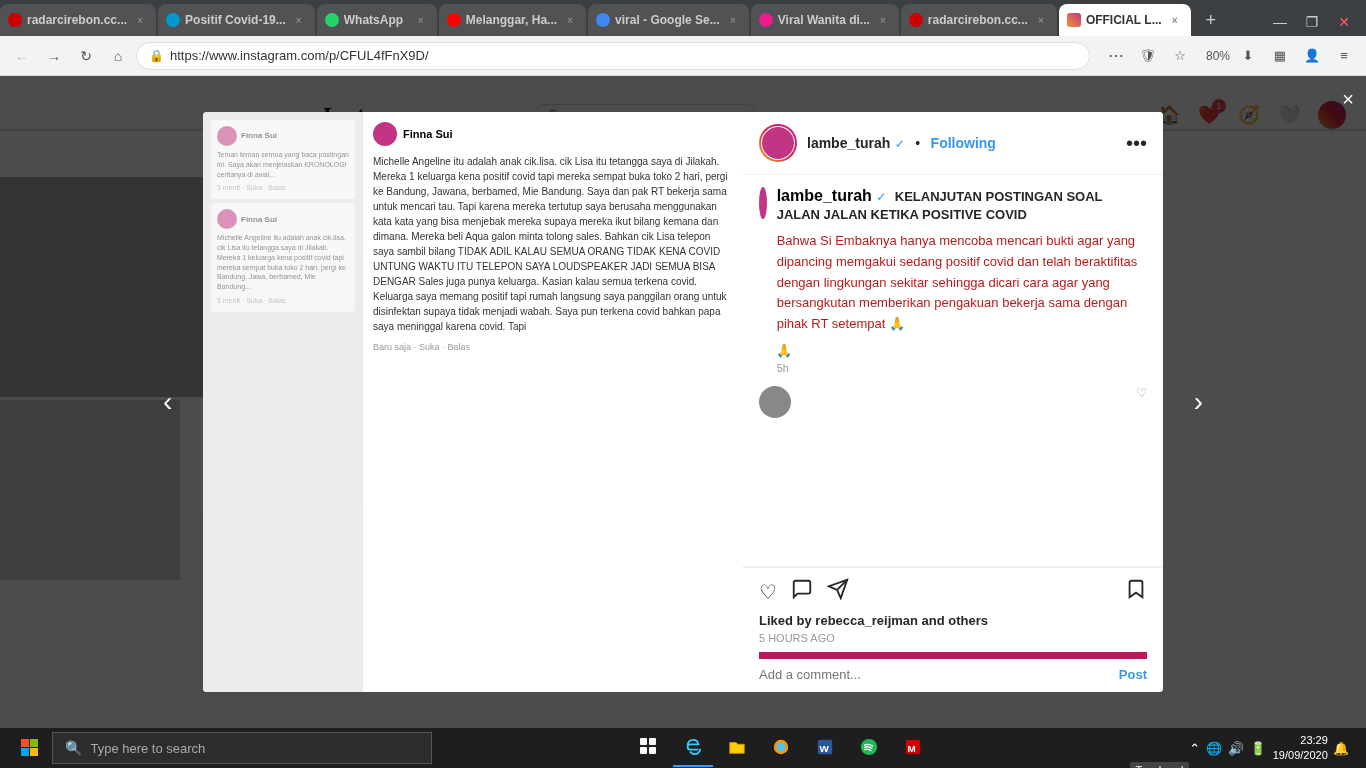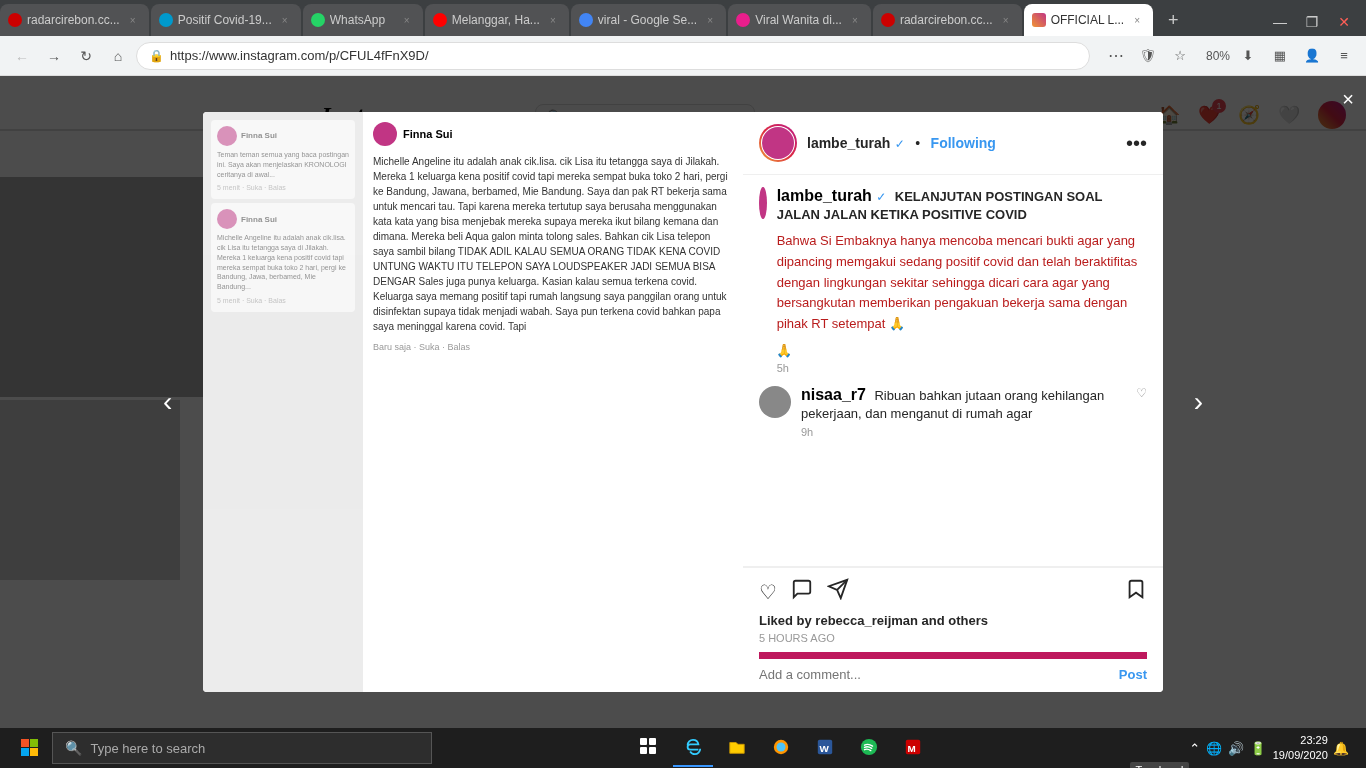--- a/index.html
+++ b/index.html
@@ -3,21 +3,21 @@
   <meta charset="utf-8">
   <style>
     * { margin: 0; padding: 0; box-sizing: border-box; }
     body { width: 1366px; height: 768px; overflow: hidden; font-family: 'Segoe UI', Arial, sans-serif; background: #fff; }
 
     
     .browser { width: 1366px; height: 768px; display: flex; flex-direction: column; background: #202124; }
 
     
     .tab-bar { height: 36px; background: #3c3f41; display: flex; align-items: flex-end; padding-left: 0; }
-    .tab { height: 32px; min-width: 120px; max-width: 200px; background: #515254; display: flex; align-items: center; padding: 0 8px; font-size: 12px; color: #ccc; border-radius: 8px 8px 0 0; margin-right: 2px; gap: 5px; cursor: pointer; position: relative; overflow: hidden; white-space: nowrap; }
+    .tab { height: 32px; min-width: 120px; max-width: 200px; background: #515254; display: flex; align-items: center; padding: 0 8px; font-size: 12px; color: #ccc; border-radius: 8px 8px 0 0; margin-right: 2px; gap: 5px; cursor: pointer; position: relative; overflow: hidden; white-space: nowrap; font-weight: bold; }
     .tab.active { background: #fff; color: #333; }
     .tab-favicon { width: 16px; height: 16px; flex-shrink: 0; }
     .tab-label { flex: 1; overflow: hidden; text-overflow: ellipsis; }
     .tab-close { width: 16px; height: 16px; border-radius: 50%; display: flex; align-items: center; justify-content: center; font-size: 10px; cursor: pointer; color: #888; }
     .tab-new { width: 36px; height: 32px; display: flex; align-items: center; justify-content: center; color: #ccc; font-size: 18px; cursor: pointer; }
     .tab-bar-right { margin-left: auto; display: flex; align-items: center; gap: 4px; padding-right: 8px; }
     .chrome-btn { width: 28px; height: 28px; display: flex; align-items: center; justify-content: center; color: #ccc; font-size: 14px; cursor: pointer; }
 
     
     .nav-bar { height: 40px; background: #f1f3f4; display: flex; align-items: center; padding: 0 8px; gap: 4px; border-bottom: 1px solid #ddd; }
@@ -297,27 +297,20 @@
                   <span class="post-verified">✓</span>
                   <span style="font-size:13px; font-weight:600; color:#262626; margin-left:4px;">KELANJUTAN POSTINGAN SOAL JALAN JALAN KETIKA POSITIVE COVID</span>
                   <p style="margin-top:8px; font-size:13px; color:#b91c1c; line-height:1.6;">Bahwa Si Embaknya hanya mencoba mencari bukti agar yang dipancing memgakui sedang positif covid dan telah beraktifitas dengan lingkungan sekitar sehingga dicari cara agar yang bersangkutan memberikan pengakuan bekerja sama dengan pihak RT setempat 🙏</p>
                   <p style="margin-top:8px; font-size:13px; color:#262626;">🙏</p>
                   <div style="font-size:11px; color:#999; margin-top:4px;">5h</div>
                 </div>
               </div>
 
               <div class="post-comment-item">
                 <div style="width:32px;height:32px;border-radius:50%;background:#888;flex-shrink:0;"></div>
-                <div>
-                  <span class="comment-username">nisaa_r7</span>
-                  <span style="font-size:13px; color:#262626; margin-left:4px;">Ribuan bahkan jutaan orang kehilangan pekerjaan, dan menganut di rumah agar</span>
-                  <div style="display:flex;gap:16px;margin-top:4px;">
-                    <span style="font-size:11px;color:#999;">9h</span>
-                  </div>
-                </div>
                 <div style="margin-left:auto; color:#8e8e8e; font-size:12px;">♡</div>
               </div>
             </div>
 
             <div class="post-actions">
               <div class="post-action-icons">
                 <span class="action-icon">♡</span>
                 <span class="action-icon">
                   <svg width="22" height="22" viewBox="0 0 24 24" fill="none" stroke="currentColor" stroke-width="2">
                     <path d="M21 15a2 2 0 0 1-2 2H7l-4 4V5a2 2 0 0 1 2-2h14a2 2 0 0 1 2 2z"></path>

